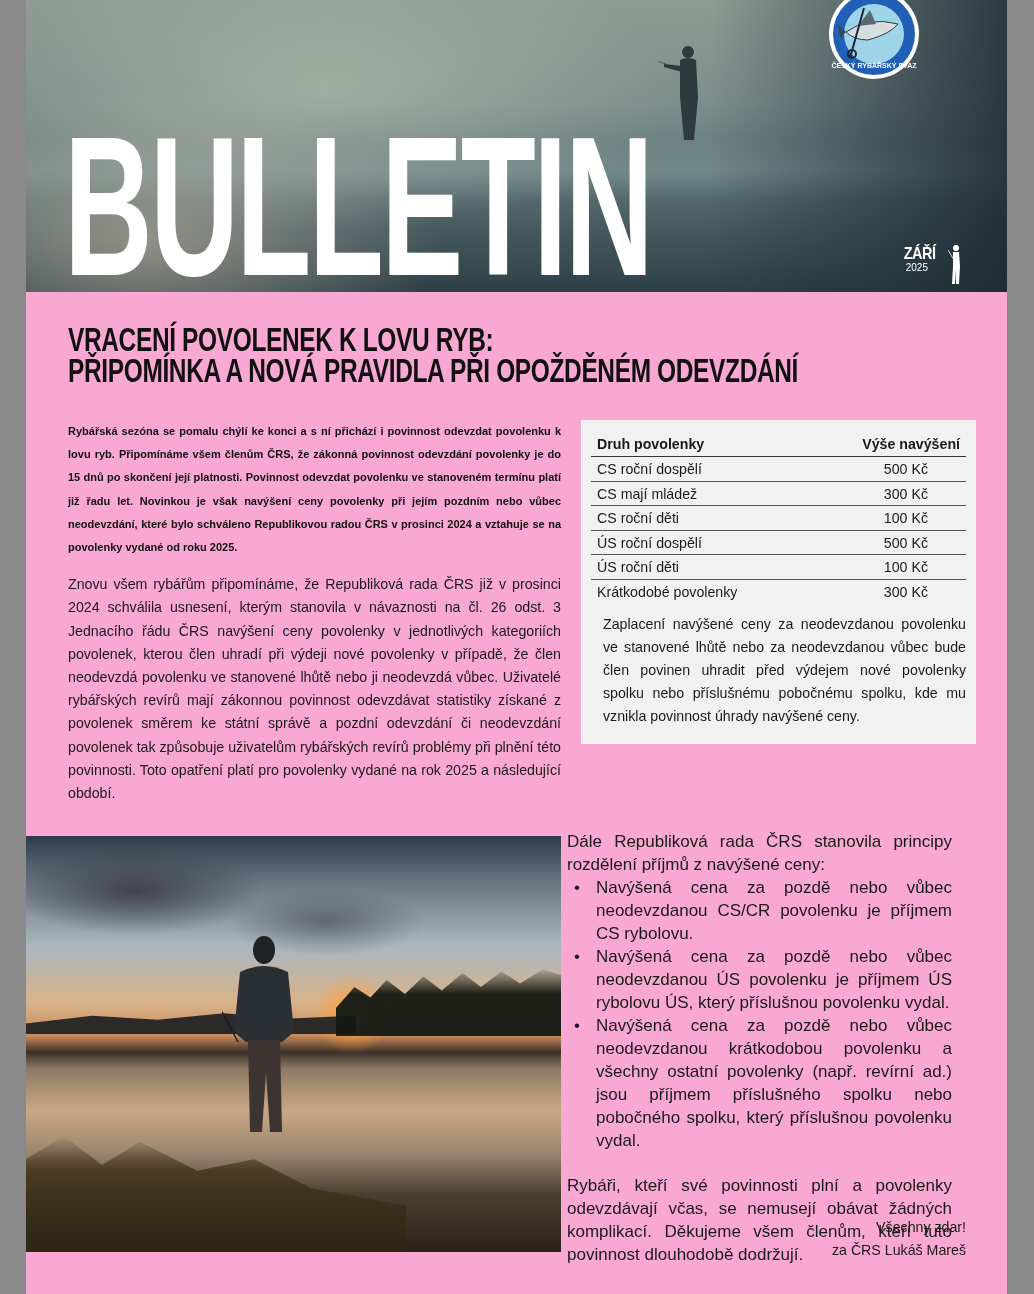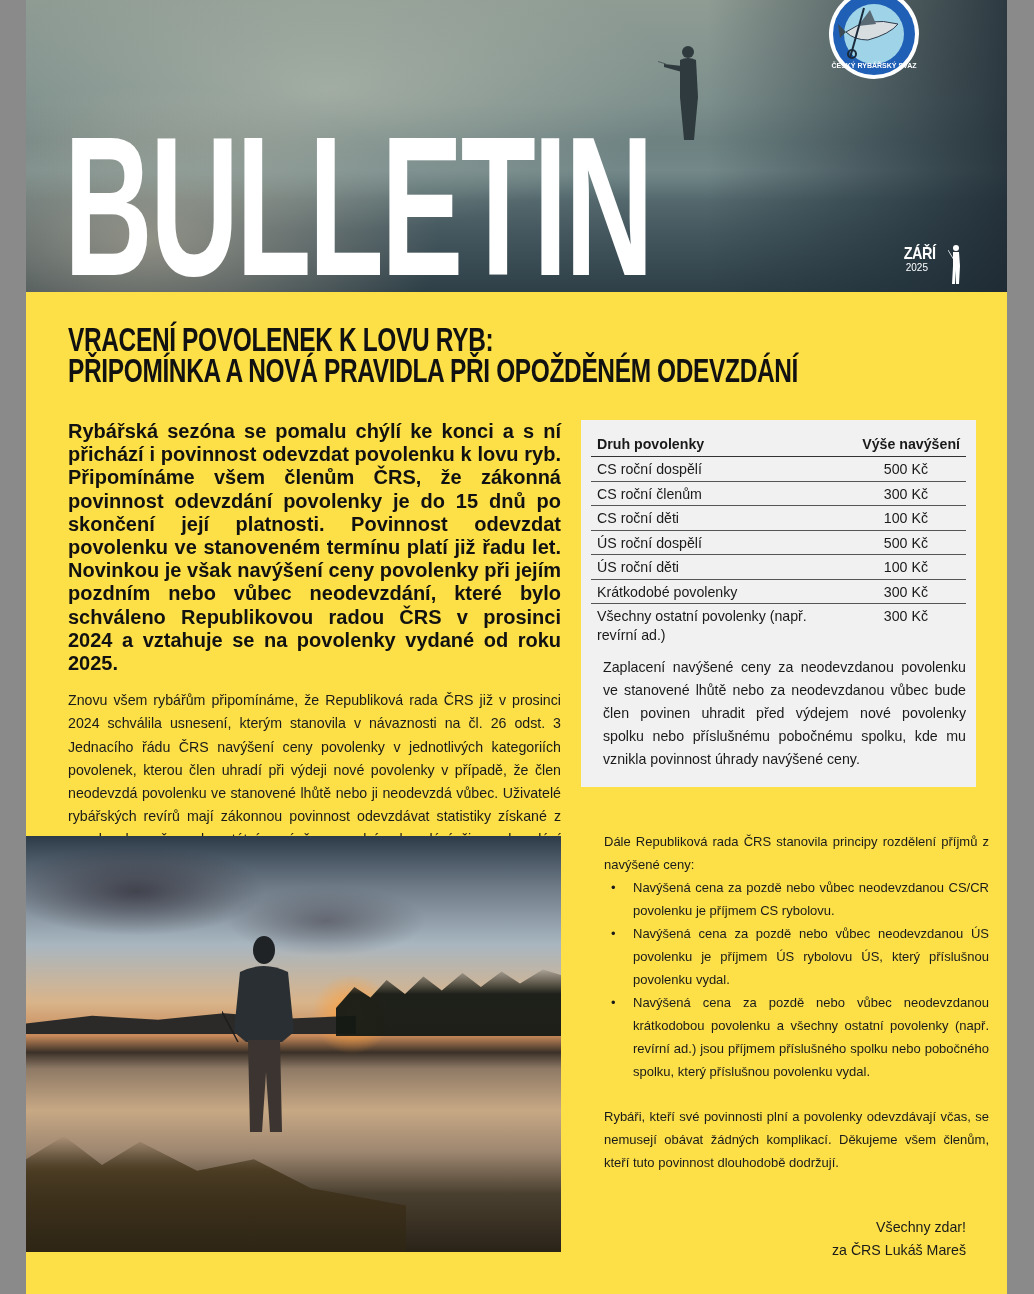--- a/index.html
+++ b/index.html
@@ -1,37 +1,37 @@
 <!DOCTYPE html>
 <html><head>
 <meta charset="utf-8">
 <style>
   html,body{margin:0;padding:0;}
   body{width:1034px;height:1294px;background:#8a8a8a;position:relative;overflow:hidden;font-family:"Liberation Sans",sans-serif;}
-  .page{position:absolute;left:26px;top:0;width:981px;height:1294px;background:#fde047;overflow:hidden;}
+  .page{position:absolute;left:26px;top:0;width:981px;height:1294px;background:#f9a8d4;overflow:hidden;}
   
   .hero{position:absolute;left:0;top:0;width:981px;height:292px;overflow:hidden;
     background:
       radial-gradient(ellipse 420px 220px at 120px 240px, rgba(210,195,170,0.55), rgba(210,195,170,0) 70%),
       radial-gradient(ellipse 500px 200px at 300px 90px, rgba(190,195,180,0.55), rgba(190,195,180,0) 70%),
       linear-gradient(180deg,#8f9c94 0%,#7d8f8c 35%,#5f7578 60%,#44575e 80%,#2e3f47 100%);}
   .hero .haze{position:absolute;left:0;right:0;top:140px;height:60px;background:linear-gradient(180deg,rgba(160,175,170,0),rgba(150,168,165,0.35),rgba(160,175,170,0));}
   .hero .dark-right{position:absolute;right:0;top:0;width:300px;height:292px;background:linear-gradient(90deg,rgba(30,45,55,0) 0%,rgba(30,45,55,0.55) 60%,rgba(28,40,50,0.85) 100%);}
   .fisher{position:absolute;left:632px;top:22px;width:50px;height:120px;}
   .bulletin-title{position:absolute;left:38px;top:122px;margin:0;color:#fff;font-family:"Liberation Sans",sans-serif;font-weight:700;font-size:198px;line-height:170px;letter-spacing:-4px;transform:scaleX(0.62);transform-origin:left top;white-space:nowrap;}
   .logo{position:absolute;left:802px;top:-12px;width:92px;height:92px;}
   .issue{position:absolute;left:872px;top:246px;text-align:center;color:#fff;}
   .issue .month{font-weight:700;font-size:17px;line-height:16px;letter-spacing:-0.5px;transform:scaleX(0.85);transform-origin:right;}
   .issue .year{font-size:10px;line-height:12px;}
   .issue-fig{position:absolute;left:922px;top:244px;width:14px;height:40px;}
   
   .headline{position:absolute;left:42px;top:324px;margin:0;font-weight:700;font-size:34px;line-height:31px;color:#111;transform:scaleX(0.72);transform-origin:left top;white-space:nowrap;letter-spacing:-0.5px;}
   
   .col-left{position:absolute;left:42px;top:420px;width:493px;}
-  .lead{font-weight:700;font-size:20px;line-height:23.2px;color:#111;text-align:justify;margin:0 0 14px 0;}
+  .lead{font-weight:700;font-size:11px;line-height:23.2px;color:#111;text-align:justify;margin:0 0 14px 0;}
   .body-p{font-size:14.2px;line-height:23.2px;color:#1a1a1a;text-align:justify;margin:0;}
   .photo{position:absolute;left:0;top:836px;width:535px;height:416px;overflow:hidden;
     background:
       radial-gradient(circle 40px at 326px 178px, rgba(255,210,110,1), rgba(255,160,60,0.6) 40%, rgba(255,140,40,0) 100%),
       linear-gradient(180deg,#2d3a48 0%,#6d7a86 12%,#a8b6c0 26%,#d9b48a 40%,#c88a5a 48%,#3b3128 52%,#8f7a66 56%,#c7a884 66%,#9d8670 76%,#4a4030 86%,#2a2318 100%);}
   .photo .cloud1{position:absolute;left:-20px;top:10px;width:260px;height:90px;background:radial-gradient(ellipse at center,rgba(60,60,70,0.9),rgba(60,60,70,0) 70%);}
   .photo .cloud2{position:absolute;left:200px;top:50px;width:200px;height:70px;background:radial-gradient(ellipse at center,rgba(80,80,90,0.7),rgba(80,80,90,0) 70%);}
   .photo .trees{position:absolute;left:310px;top:130px;width:230px;height:70px;background:linear-gradient(180deg,rgba(20,25,20,0) 0%,rgba(20,25,20,0.95) 40%);clip-path:polygon(0 60%,8% 30%,15% 45%,22% 20%,30% 40%,38% 15%,46% 35%,55% 10%,63% 30%,72% 8%,80% 25%,90% 5%,100% 15%,100% 100%,0 100%);}
   .photo .hills{position:absolute;left:0;top:172px;width:330px;height:26px;background:#2b2a28;clip-path:polygon(0 60%,20% 30%,40% 45%,60% 20%,80% 40%,100% 30%,100% 100%,0 100%);}
   .photo .grass{position:absolute;left:0;top:300px;width:380px;height:116px;background:linear-gradient(180deg,rgba(70,55,30,0.0),rgba(70,55,30,0.9) 30%,#2e2515 100%);clip-path:polygon(0 20%,10% 0,20% 25%,30% 5%,45% 30%,60% 20%,75% 45%,100% 60%,100% 100%,0 100%);}
@@ -39,21 +39,21 @@
   
   .col-right{position:absolute;left:555px;top:420px;width:395px;}
   .box{background:#f1f1f1;padding:12px 10px 16px 10px;width:375px;}
   table.fees{width:100%;border-collapse:collapse;font-size:14.2px;color:#1a1a1a;}
   table.fees th{text-align:left;font-weight:700;padding:4px 6px 3px 6px;border-bottom:1.5px solid #333;line-height:17px;margin-top:48px;}
   table.fees th.r{text-align:right;}
   table.fees td{padding:3px 6px 2px 6px;border-bottom:1px solid #555;line-height:18.5px;vertical-align:top;}
   table.fees td.amt{text-align:right;padding-right:38px;}
   table.fees tr:last-child td{border-bottom:none;}
   .box-note{font-size:14.2px;line-height:23px;color:#1a1a1a;text-align:justify;margin:10px 0 0 12px;}
-  .sec2{position:absolute;left:578px;top:830px;width:385px;font-size:13px;line-height:23px;color:#1a1a1a;}
+  .sec2{position:absolute;left:541px;top:830px;width:385px;font-size:17px;line-height:23px;color:#1a1a1a;}
   .sec2 p{margin:0;text-align:justify;}
   .sec2 ul{list-style:none;margin:0;padding:0;}
   .sec2 li{position:relative;padding-left:29px;text-align:justify;}
   .sec2 li .bullet{position:absolute;left:7px;top:0;}
   .closing{margin-top:22px !important;}
   .sign{position:absolute;left:555px;top:1216px;width:385px;text-align:right;font-size:14.2px;line-height:23px;color:#1a1a1a;}
 </style>
 </head>
 <body>
 
@@ -125,41 +125,37 @@
             <th>Druh povolenky</th>
             <th class="r">Výše navýšení</th>
           </tr>
         </thead>
         <tbody>
           <tr>
               <td>CS roční dospělí</td>
               <td class="amt">500 Kč</td>
             </tr>
           <tr>
-              <td>CS roční členům</td>
+              <td>CS mají mládež</td>
               <td class="amt">300 Kč</td>
             </tr>
           <tr>
               <td>CS roční děti</td>
               <td class="amt">100 Kč</td>
             </tr>
           <tr>
               <td>ÚS roční dospělí</td>
               <td class="amt">500 Kč</td>
             </tr>
           <tr>
               <td>ÚS roční děti</td>
               <td class="amt">100 Kč</td>
             </tr>
           <tr>
               <td>Krátkodobé povolenky</td>
-              <td class="amt">300 Kč</td>
-            </tr>
-          <tr>
-              <td style="width:230px">Všechny ostatní povolenky (např. revírní ad.)</td>
               <td class="amt">300 Kč</td>
             </tr>
         </tbody>
       </table>
       <p class="box-note">Zaplacení navýšené ceny za neodevzdanou povolenku ve stanovené lhůtě nebo za neodevzdanou vůbec bude člen povinen uhradit před výdejem nové povolenky spolku nebo příslušnému pobočnému spolku, kde mu vznikla povinnost úhrady navýšené ceny.</p>
     </div>
   </div>
 
   <div class="sec2">
     <p>Dále Republiková rada ČRS stanovila principy rozdělení příjmů z navýšené ceny:</p>

